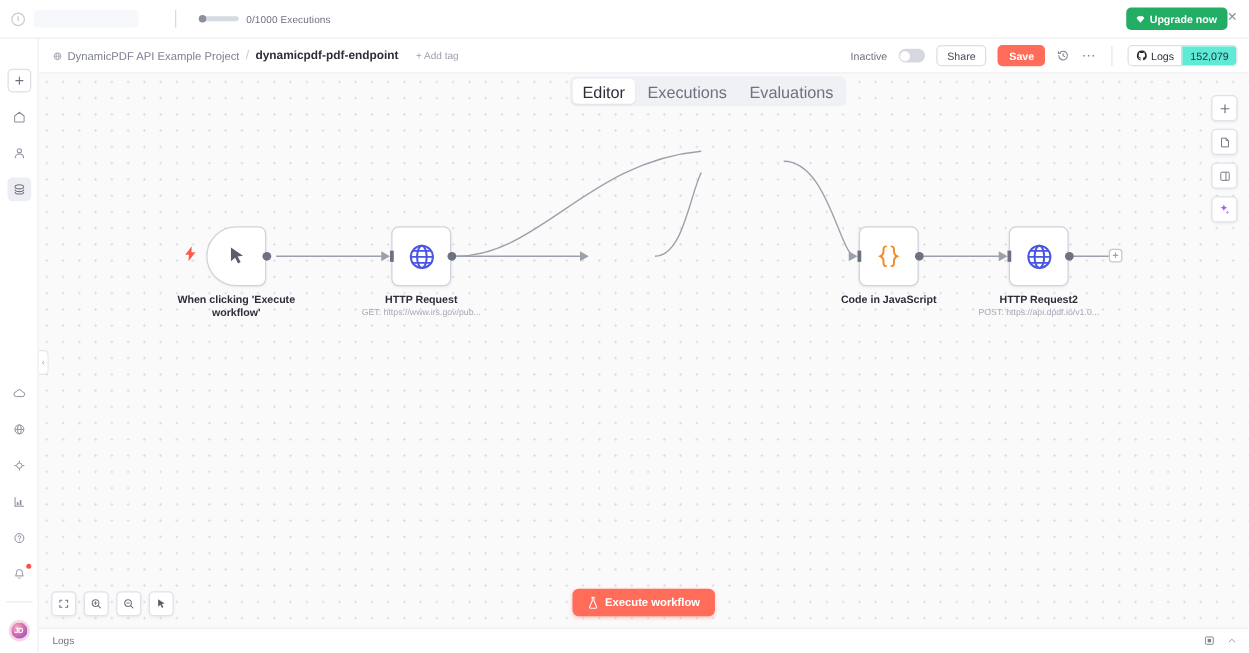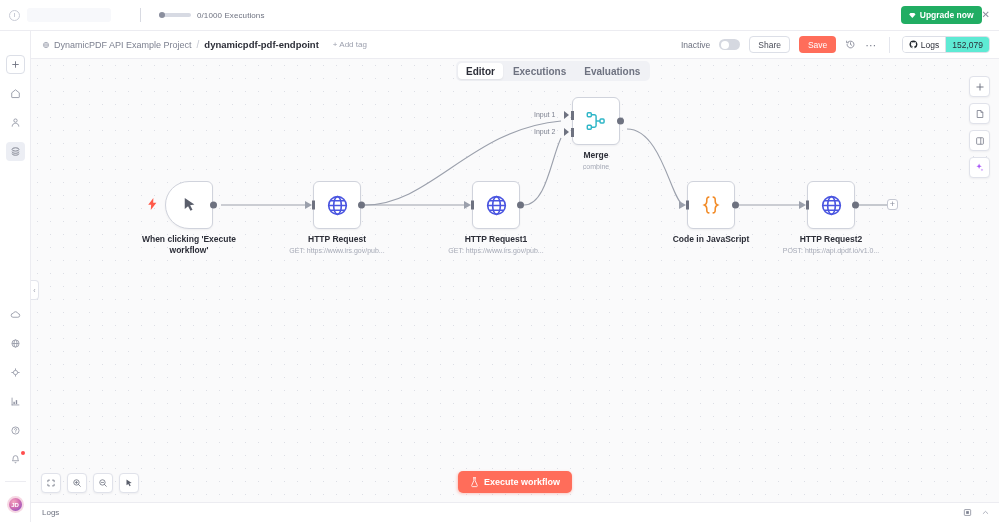--- a/index.html
+++ b/index.html
@@ -105,21 +105,21 @@
     content: ""; position: absolute; left: 1.5px; top: 1.5px;
     width: 8px; height: 8px; border-radius: 50%; background: #fff;
   }
   .btn-share {
     height: 17px; padding: 0 8px; border: 1px solid #dcdfe7; border-radius: 4px;
     background: #fff; font-size: 8.5px; color: #4a4d59; cursor: pointer;
     display: flex; align-items: center; font-family: "Liberation Sans", sans-serif;
   }
   .btn-save {
     height: 17px; padding: 0 9px; border: none; border-radius: 4px;
-    background: #ff6d5a; color: #fff; font-size: 8.5px; font-weight: normal; cursor: pointer;
+    background: #ff6d5a; color: #fff; font-size: 8.5px; font-weight: bold; cursor: pointer;
     display: flex; align-items: center; font-family: "Liberation Sans", sans-serif;
   }
   .hdr-icon { color: #7d8190; cursor: pointer; display: flex; align-items: center; }
   .dots { font-size: 11px; color: #7d8190; cursor: pointer; letter-spacing: .5px; line-height: 8px; }
   .hdr-divider { width: 1px; height: 16px; background: #e4e6ed; margin: 0 3px; }
   .star-btn {
     display: flex; align-items: stretch; height: 17px;
     border: 1px solid #dcdfe7; border-radius: 4px; overflow: hidden; cursor: pointer;
   }
   .star-left {
@@ -132,21 +132,21 @@
     font-size: 8.5px; color: #2c2e38;
   }
 
   
   .tabs {
     position: absolute; left: 456px; top: 61px; z-index: 6;
     display: flex; align-items: center; gap: 2px;
     background: #f0f1f5; border-radius: 5px; padding: 2px;
   }
   .tab {
-    font-size: 10px; color: #6e7280; padding: 2.5px 8px; border-radius: 4px; cursor: pointer; font-weight: bold;
+    font-size: 13px; color: #6e7280; padding: 2.5px 8px; border-radius: 4px; cursor: pointer;
   }
   .tab.active { background: #fff; color: #2c2e38; box-shadow: 0 1px 2px rgba(0,0,0,.07); }
 
   
   .canvas {
     position: absolute; left: 31px; top: 59px; width: 968px; height: 443px;
     background-color: #fafafb;
     background-image: radial-gradient(#dcdee5 0.9px, transparent 0.9px);
     background-size: 13px 13px;
     overflow: hidden;
@@ -438,54 +438,21 @@
           <circle cx="12" cy="12" r="9.2" fill="none" stroke="#4a55e0" stroke-width="1.7"></circle>
           <ellipse cx="12" cy="12" rx="4" ry="9.2" fill="none" stroke="#4a55e0" stroke-width="1.7"></ellipse>
           <path d="M2.8 12h18.4M4.4 7h15.2M4.4 17h15.2" stroke="#4a55e0" stroke-width="1.5"></path>
         </svg>
       </div>
       <div class="port-out"></div>
       <div class="node-label">HTTP Request</div>
       <div class="node-sub" style="top:66px;">GET: https://www.irs.gov/pub...</div>
     </div>
 
-    <div class="node" style="left:441px; top:122px;">
-      <div class="port-bar single"></div>
-      <div class="node-box">
-        <svg width="23" height="23" viewBox="0 0 24 24">
-          <circle cx="12" cy="12" r="9.2" fill="none" stroke="#4a55e0" stroke-width="1.7"></circle>
-          <ellipse cx="12" cy="12" rx="4" ry="9.2" fill="none" stroke="#4a55e0" stroke-width="1.7"></ellipse>
-          <path d="M2.8 12h18.4M4.4 7h15.2M4.4 17h15.2" stroke="#4a55e0" stroke-width="1.5"></path>
-        </svg>
-      </div>
-      <div class="port-out"></div>
-      <div class="node-label">HTTP Request1</div>
-      <div class="node-sub" style="top:66px;">GET: https://www.irs.gov/pub...</div>
-    </div>
-
-    <div class="node" style="left:541px; top:38px;">
-      <span class="input-label" style="left:-38px; top:14px;">Input 1</span>
-      <span class="input-label" style="left:-38px; top:31px;">Input 2</span>
-      <div class="port-bar p1"></div>
-      <div class="port-bar p2"></div>
-      <div class="port-in p1" style="left:-8px;"></div>
-      <div class="port-in p2" style="left:-8px;"></div>
-      <div class="node-box">
-        <svg width="22" height="22" viewBox="0 0 24 24">
-          <rect x="2.5" y="3" width="4.4" height="4.4" rx="1" fill="none" stroke="#2fb6c7" stroke-width="1.6"></rect>
-          <rect x="2.5" y="16.6" width="4.4" height="4.4" rx="1" fill="none" stroke="#2fb6c7" stroke-width="1.6"></rect>
-          <rect x="16.4" y="9.8" width="4.4" height="4.4" rx="1" fill="none" stroke="#2fb6c7" stroke-width="1.6"></rect>
-          <path d="M6.9 5.2h3.4a1.8 1.8 0 0 1 1.8 1.8v10a1.8 1.8 0 0 1-1.8 1.8H6.9" fill="none" stroke="#2fb6c7" stroke-width="1.6"></path>
-          <path d="M12.1 12h4.3" fill="none" stroke="#2fb6c7" stroke-width="1.6"></path>
-        </svg>
-      </div>
-      <div class="port-out"></div>
-      <div class="node-label">Merge</div>
-      <div class="node-sub" style="top:66px;">combine</div>
-    </div>
+
 
     <div class="node" style="left:656px; top:122px;">
       <div class="port-bar single"></div>
       <div class="node-box">
         <svg width="22" height="22" viewBox="0 0 24 24">
           <path d="M9.6 3.4C7.2 3.4 7.4 6 7.4 7.8c0 2-.7 3.4-2.6 4.2 1.9.8 2.6 2.2 2.6 4.2 0 1.8-.2 4.4 2.2 4.4" fill="none" stroke="#f28b27" stroke-width="1.7" stroke-linecap="round"></path>
           <path d="M14.4 3.4c2.4 0 2.2 2.6 2.2 4.4 0 2 .7 3.4 2.6 4.2-1.9.8-2.6 2.2-2.6 4.2 0 1.8.2 4.4-2.2 4.4" fill="none" stroke="#f28b27" stroke-width="1.7" stroke-linecap="round"></path>
         </svg>
       </div>
       <div class="port-out"></div>

